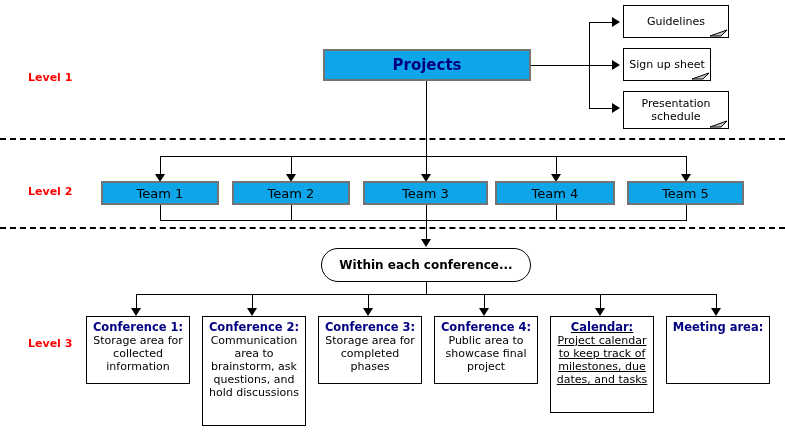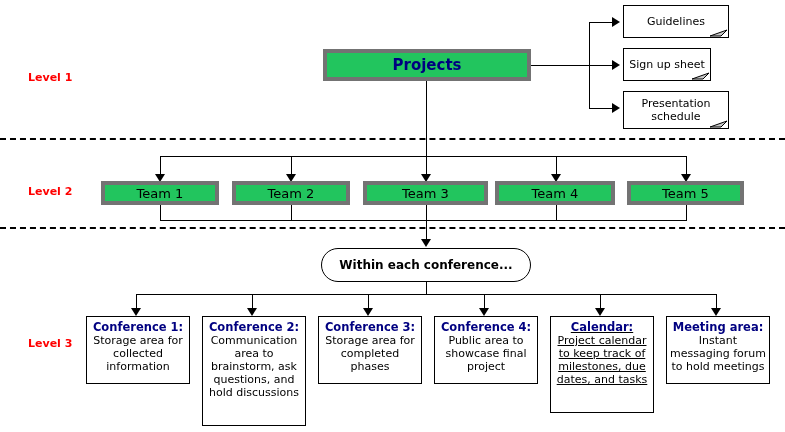--- a/index.html
+++ b/index.html
@@ -28,22 +28,22 @@
     position:absolute;
     left:0;
     width:785px;
     height:0;
     border-top:2px dashed #000000;
   }
   
   .box{
     position:absolute;
     box-sizing:border-box;
-    border:4px solid #737373;
-    background:#22c55e;
+    border:2px solid #737373;
+    background:#0ea5e9;
     display:flex;
     flex-direction:column;
     align-items:center;
     justify-content:center;
     text-align:center;
   }
   
   .root-box{
     font-size:15px;
     font-weight:bold;
@@ -273,16 +273,15 @@
     <span class="conf-desc">Public area to showcase final project</span>
   </div>
 
   <div class="conf-box" style="left:550px;top:316px;width:104px;height:97px;text-decoration:underline;">
     <span class="conf-title">Calendar:</span>
     <span class="conf-desc">Project calendar to keep track of milestones, due dates, and tasks</span>
   </div>
 
   <div class="conf-box" style="left:666px;top:316px;width:104px;height:68px;">
     <span class="conf-title">Meeting area:</span>
-    <span class="conf-desc">Instant messaging forum to hold meetings</span>
   </div>
 
 </div>
 
 </body></html>

